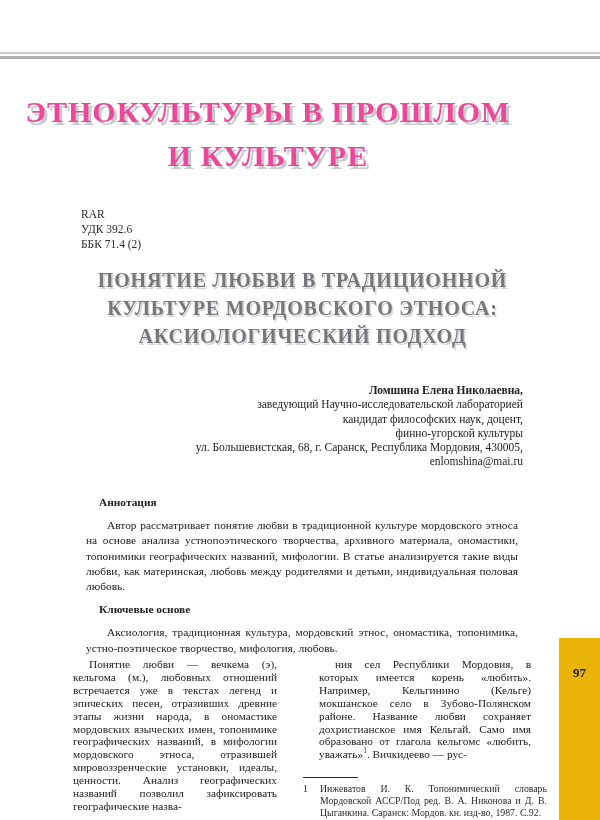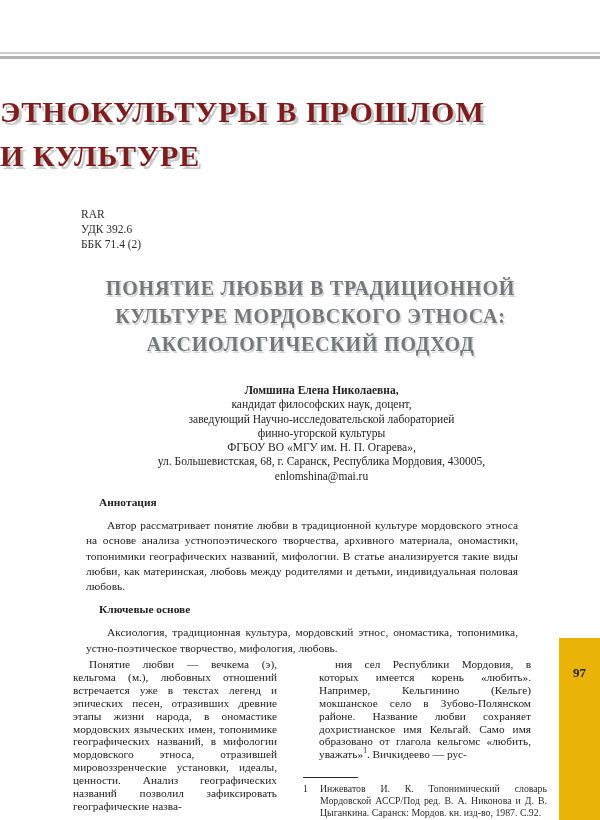--- a/index.html
+++ b/index.html
@@ -13,53 +13,54 @@
     overflow: hidden;
   }
   .rule { position: absolute; left: 0; width: 600px; }
   .rule-thin  { top: 52px; height: 2px; background: #cccccc; }
   .rule-thick { top: 56px; height: 3px; background: #b3b3b3; }
 
   .section-header {
     position: absolute;
     top: 90px; left: 0; width: 536px;
     margin: 0;
+    text-align: center;
     font-size: 30px;
     font-weight: bold;
     letter-spacing: 1px;
     line-height: 44px;
-    color: #7f1d1d;
+    color: #ec4899;
     text-shadow: 3px 3px 0 #c9cacc;
   }
 
   .meta {
     position: absolute;
     top: 207px; left: 81px;
     font-size: 11.5px;
     line-height: 15.2px;
     color: #2b2b2b;
   }
 
   .article-title {
     position: absolute;
     top: 266px; left: 30px; width: 545px;
-    margin: 8px;
+    margin: 0;
     text-align: center;
     font-size: 20px;
     font-weight: bold;
     letter-spacing: 0.8px;
     line-height: 28px;
     color: #75777a;
     text-shadow: 1.5px 1.5px 0 #d5d6d7;
   }
 
   .author {
     position: absolute;
     top: 383px; right: 77px; left: 120px;
-    text-align: center;
+    text-align: right;
     font-size: 11.5px;
     line-height: 14.3px;
     color: #222222;
   }
   .author-name { font-weight: bold; }
 
   .front {
     position: absolute;
     top: 495px; left: 78px; width: 448px;
     font-size: 11.4px;
@@ -134,24 +135,23 @@
   </div>
 
   <h2 class="article-title">
     <div>ПОНЯТИЕ ЛЮБВИ В ТРАДИЦИОННОЙ</div>
     <div>КУЛЬТУРЕ МОРДОВСКОГО ЭТНОСА:</div>
     <div>АКСИОЛОГИЧЕСКИЙ ПОДХОД</div>
   </h2>
 
   <div class="author">
     <div class="author-name">Ломшина Елена Николаевна,</div>
+    <div>заведующий Научно-исследовательской лабораторией</div>
     <div>кандидат философских наук, доцент,</div>
-    <div>заведующий Научно-исследовательской лабораторией</div>
     <div>финно-угорской культуры</div>
-    <div>ФГБОУ ВО «МГУ им. Н. П. Огарева»,</div>
     <div>ул. Большевистская, 68, г. Саранск, Республика Мордовия, 430005,</div>
     <div>enlomshina@mai.ru</div>
   </div>
 
   <div class="front">
     <div class="fm-head">Аннотация</div>
     <p class="fm-text">Автор рассматривает понятие любви в традиционной культуре мордовского этноса на основе анализа устнопоэтического творчества, архивного материала, ономастики, топонимики географических названий, мифологии. В статье анализируется такие виды любви, как материнская, любовь между родителями и детьми, индивидуальная половая любовь.</p>
     <div class="fm-head">Ключевые основе</div>
     <p class="fm-text">Аксиология, традиционная культура, мордовский этнос, ономастика, топонимика, устно-поэтическое творчество, мифология, любовь.</p>
   </div>

